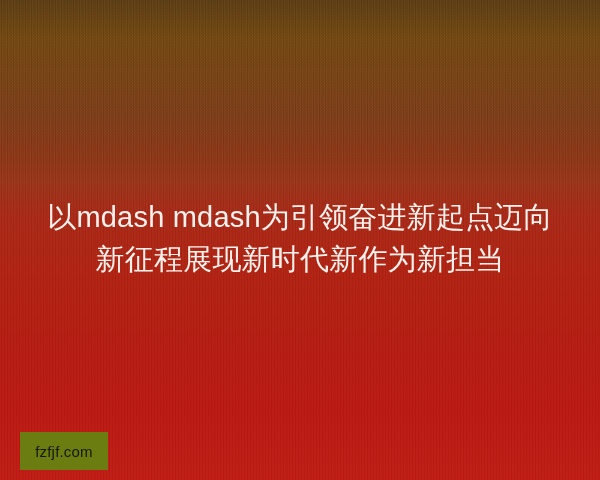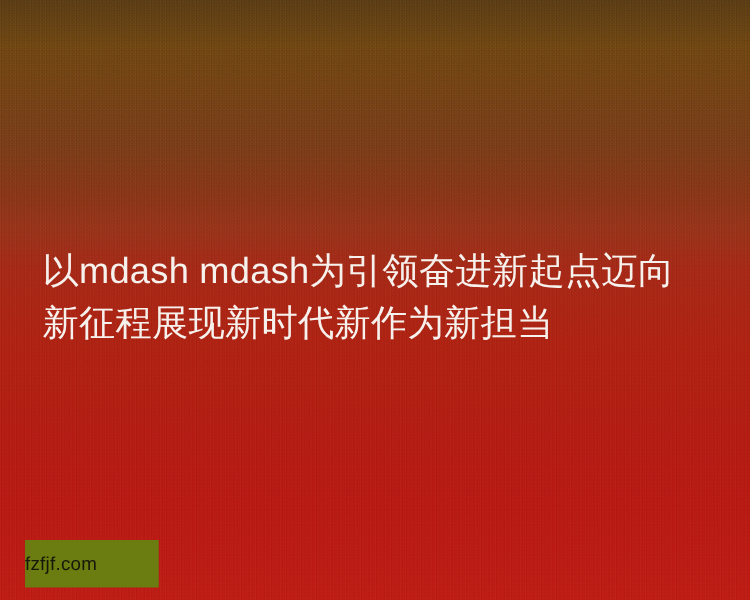--- a/index.html
+++ b/index.html
@@ -51,38 +51,38 @@
       repeating-linear-gradient(17deg, rgba(0,0,0,.22) 0 1px, rgba(255,255,255,.0) 1px 2px),
       repeating-linear-gradient(79deg, rgba(255,255,255,.16) 0 1px, rgba(0,0,0,.0) 1px 2px);
     background-size: 2px 2px, 3px 3px;
   }
   #headline {
     position: absolute;
     left: 0;
     right: 0;
     top: 196px;
     padding: 0 34px;
-    text-align: left;
+    text-align: center;
     color: #f6f1ec;
     font-size: 29px;
     line-height: 42px;
     letter-spacing: .2px;
     white-space: pre-line;
     z-index: 3;
   }
   #watermark {
     position: absolute;
     left: 20px;
     top: 432px;
-    width: 107px;
+    width: 88px;
     height: 38px;
     background: #6b7d10;
     display: flex;
     align-items: center;
-    justify-content: flex-start;
+    justify-content: center;
     z-index: 4;
   }
   #watermark span {
     color: #17180a;
     font-size: 15px;
     letter-spacing: .2px;
   }
 </style>
 </head>
 <body>

